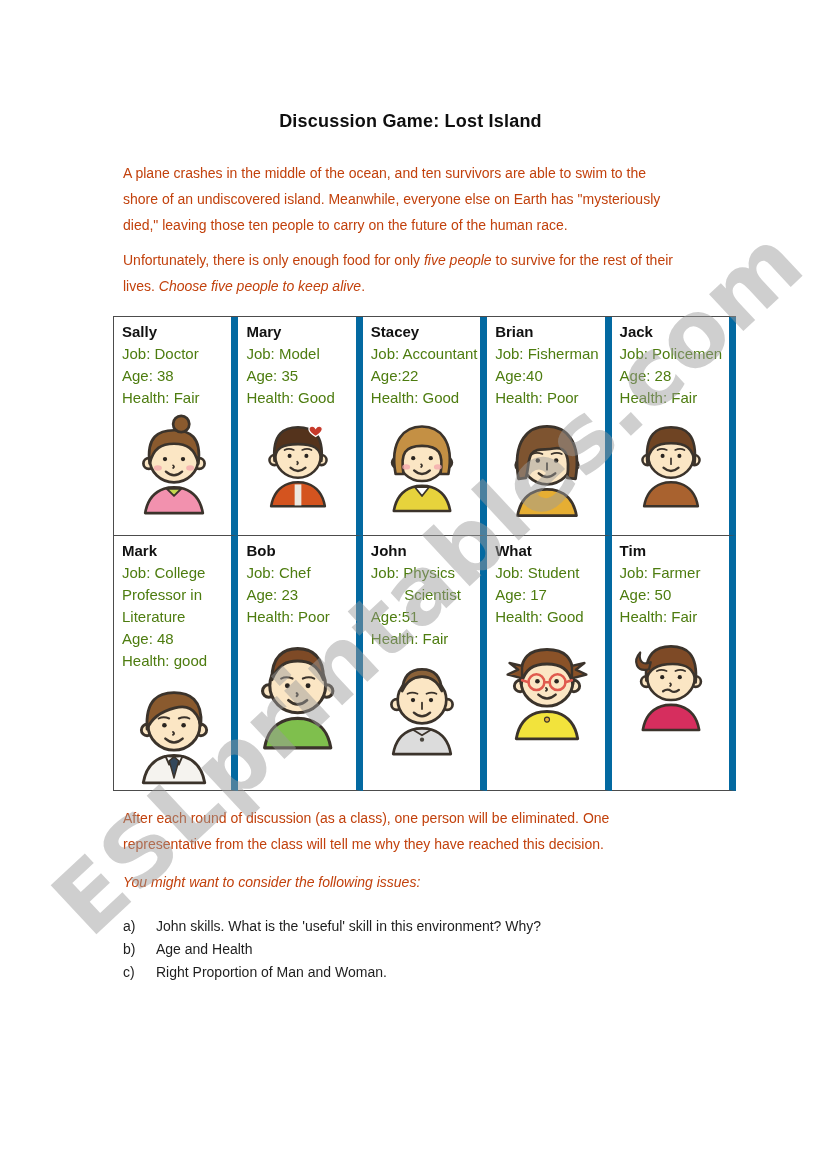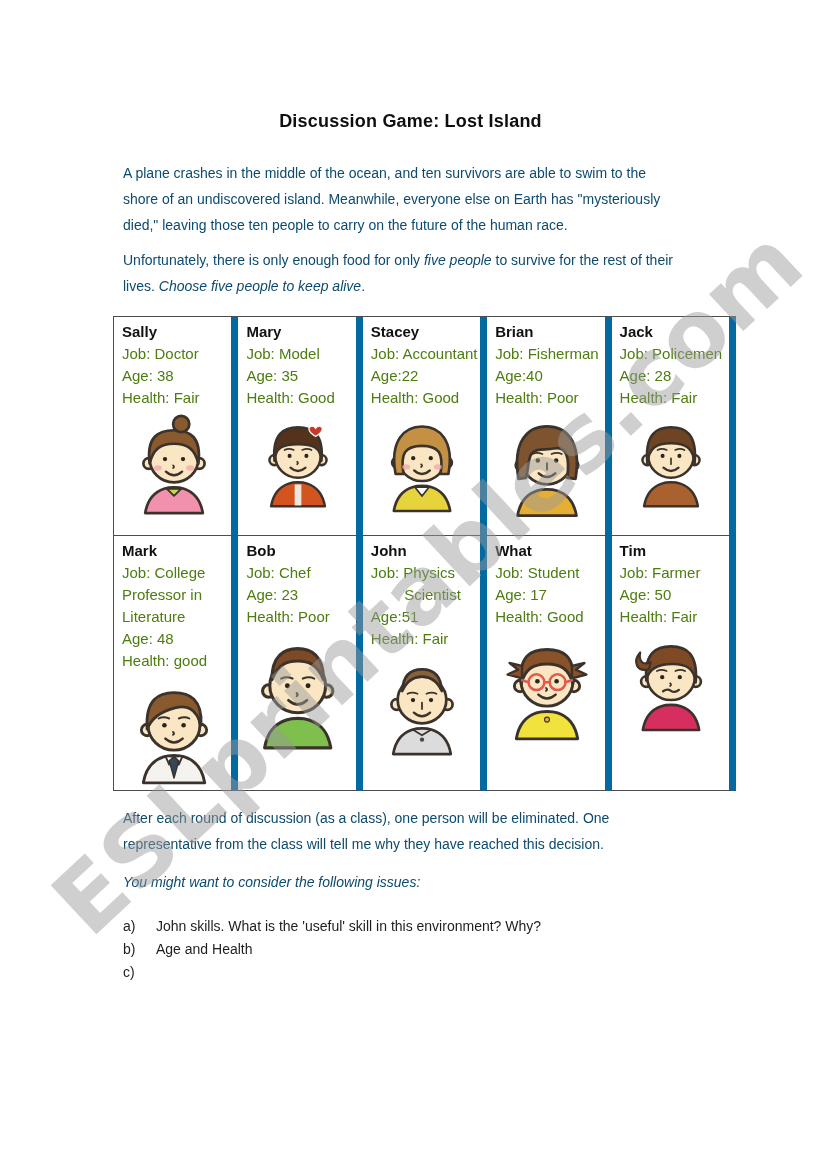--- a/index.html
+++ b/index.html
@@ -4,21 +4,21 @@
 <style>
   html,body{margin:0;padding:0;background:#ffffff;}
   .page{
     position:relative;width:821px;height:1169px;background:#ffffff;
     font-family:"Liberation Sans",sans-serif;color:#1e1e1e;overflow:hidden;
   }
   #title{
     position:absolute;top:111px;left:0;width:100%;text-align:center;
     font-size:18px;font-weight:bold;color:#0f0f0f;letter-spacing:0.2px;
   }
-  .para{position:absolute;left:123px;font-size:14px;line-height:26px;color:#0c4a6e;}
+  .para{position:absolute;left:123px;font-size:14px;line-height:26px;color:#c2410c;}
   #p-intro{top:160px;}
   #p-food{top:247px;}
   #p-after{top:805px;}
   #p-consider{top:869px;line-height:26px;font-size:14px;font-style:italic;}
   .para .it{font-style:italic;}
   #issues{position:absolute;top:915px;left:123px;font-size:14px;}
   .issue{display:flex;line-height:23px;}
   .issue .marker{width:33px;flex:0 0 33px;}
   #people-table{
     position:absolute;top:316px;left:113px;width:622px;
@@ -297,17 +297,18 @@
       <div class="issue">
         <span class="marker">a)</span>
         <span>John skills. What is the 'useful' skill in this environment? Why?</span>
       </div>
       <div class="issue">
         <span class="marker">b)</span>
         <span>Age and Health</span>
       </div>
       <div class="issue">
         <span class="marker">c)</span>
+        <span>Right Proportion of Man and Woman.</span>
       </div>
     </div>
 
   <div id="watermark" style="color: rgba(155, 155, 155, 0.48);">ESLprintables.com</div>
 </div>
 
 </body></html>

